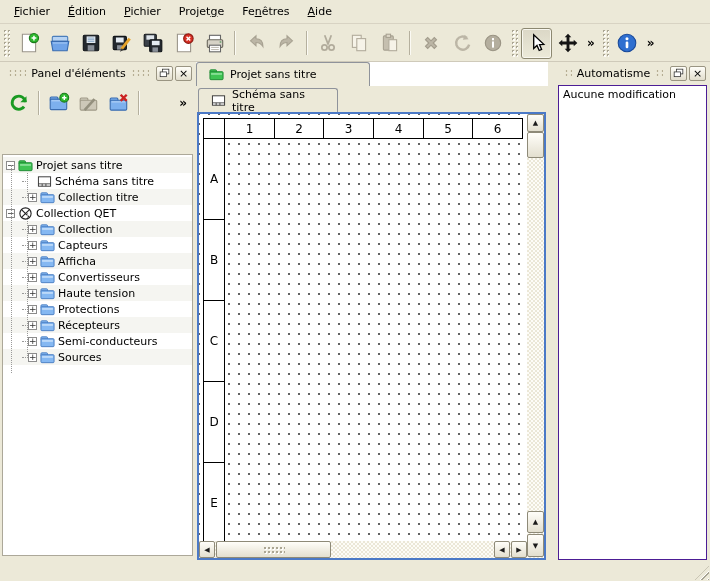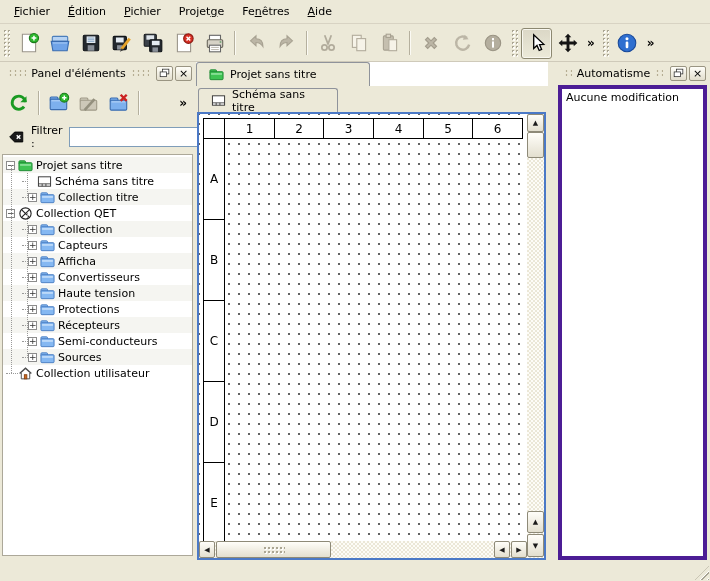--- a/index.html
+++ b/index.html
@@ -92,21 +92,21 @@
   .sb-btn, .sb-thumb { position:absolute; border:1px solid #8e8a78; border-radius:2px;
     background:linear-gradient(#fffef9,#e3dfcf); display:flex; align-items:center;
     justify-content:center; font-size:7px; color:#1a1a1a; }
   .grip { width:22px; height:8px;
     background-image: radial-gradient(#aba693 0.8px, transparent 1px),
                       radial-gradient(#fff 0.8px, transparent 1px);
     background-size:4px 4px; background-position:0 0,1px 1px; }
 
   
   .undo-list { position:absolute; left:2px; right:2px; top:23px; bottom:0;
-    background:#fff; border:4px solid #4c1d95; overflow:hidden; }
+    background:#fff; border:1px solid #4c1d95; overflow:hidden; }
   .undo-item { padding:2px 4px; }
 
   .sizegrip { position:absolute; right:1px; bottom:1px; width:14px; height:14px;
     background: repeating-linear-gradient(135deg,
       transparent 0 3px, #fff 3px 4px, #a8a492 4px 5px);
     clip-path: polygon(100% 0, 100% 100%, 0 100%); }
 </style>
 </head>
 <body>
 
@@ -345,30 +345,20 @@
             <rect x="2" y="7.5" width="15" height="9" rx="1" fill="#7db0ee" stroke="#3a6cb0"></rect>
             <path d="M3.2 9h12.6" stroke="#b3d2f6"></path>
             <path d="M11.5 2.5l5.5 5.5M17 2.5 11.5 8" stroke="#c22" stroke-width="2.2"></path>
           </svg>
         </span>
       </div>
       <div class="tb-sep"></div>
       <div class="pt-spacer"></div>
       <div class="tb-overflow">»</div>
     </div>
-  <div class="filter-row">
-    <span class="icon">
-        <svg viewBox="0 0 20 20" width="18" height="18">
-          <path d="M3 10 8.5 4.5H17.5V15.5H8.5Z" fill="#1a1a1a" stroke="#000"></path>
-          <path d="M10.8 8l4 4M14.8 8l-4 4" stroke="#fff" stroke-width="1.6"></path>
-        </svg>
-      </span>
-    <span>Filtrer :</span>
-    <input class="filter-input" type="text" value="" style="">
-  </div>
   <div class="tree" id="tree">
       <div class="tree-row alt" style="padding-left: 3px;">
         <span class="expander">−</span>
         <span class="icon">
           <svg viewBox="0 0 16 16" width="15" height="15">
             <rect x="1" y="3" width="7" height="3.5" rx="1" fill="#3fc353" stroke="#1f8a33"></rect>
             <rect x="1" y="5" width="14" height="8.5" rx="1" fill="#3fc353" stroke="#1f8a33"></rect>
             <rect x="2.2" y="6.4" width="11.6" height="2" fill="#85de93"></rect>
           </svg>
         </span>
@@ -508,31 +498,20 @@
         <span class="tree-stub" style="width: 6px;"></span>
         <span class="expander">+</span>
         <span class="icon">
           <svg viewBox="0 0 16 16" width="15" height="15">
             <rect x="1" y="3" width="7" height="3.5" rx="1" fill="#85b8f2" stroke="#4a7ec2"></rect>
             <rect x="1" y="5" width="14" height="8.5" rx="1" fill="#85b8f2" stroke="#4a7ec2"></rect>
             <rect x="2.2" y="6.4" width="11.6" height="2" fill="#bcd9f9"></rect>
           </svg>
         </span>
         <span class="tree-label">Sources</span>
-      </div>
-      <div class="tree-row" style="padding-left: 3px;">
-        <span class="tree-stub" style="width: 12px;"></span>
-        <span class="icon">
-          <svg viewBox="0 0 16 16" width="15" height="15">
-            <path d="M1.8 8 8 2.3 14.2 8" fill="none" stroke="#4a4a4a" stroke-width="1.6"></path>
-            <path d="M3.5 7.3V13.7H12.5V7.3" fill="#fdfdfd" stroke="#4a4a4a"></path>
-            <rect x="6.8" y="9.3" width="2.6" height="4.4" fill="#d2691e" stroke="#8a4513"></rect>
-          </svg>
-        </span>
-        <span class="tree-label">Collection utilisateur</span>
       </div>
       <div class="tree-guide" style="left: 8px; top: 10px; height: 208px;"></div>
       <div class="tree-guide" style="left: 24px; top: 18px; height: 25px;"></div>
       <div class="tree-guide" style="left: 24px; top: 58px; height: 145px;"></div>
     </div>
 </div>
 
 <div class="project-tabbar">
   <div class="tab" style="left:0;width:174px;">
     <span class="icon">

